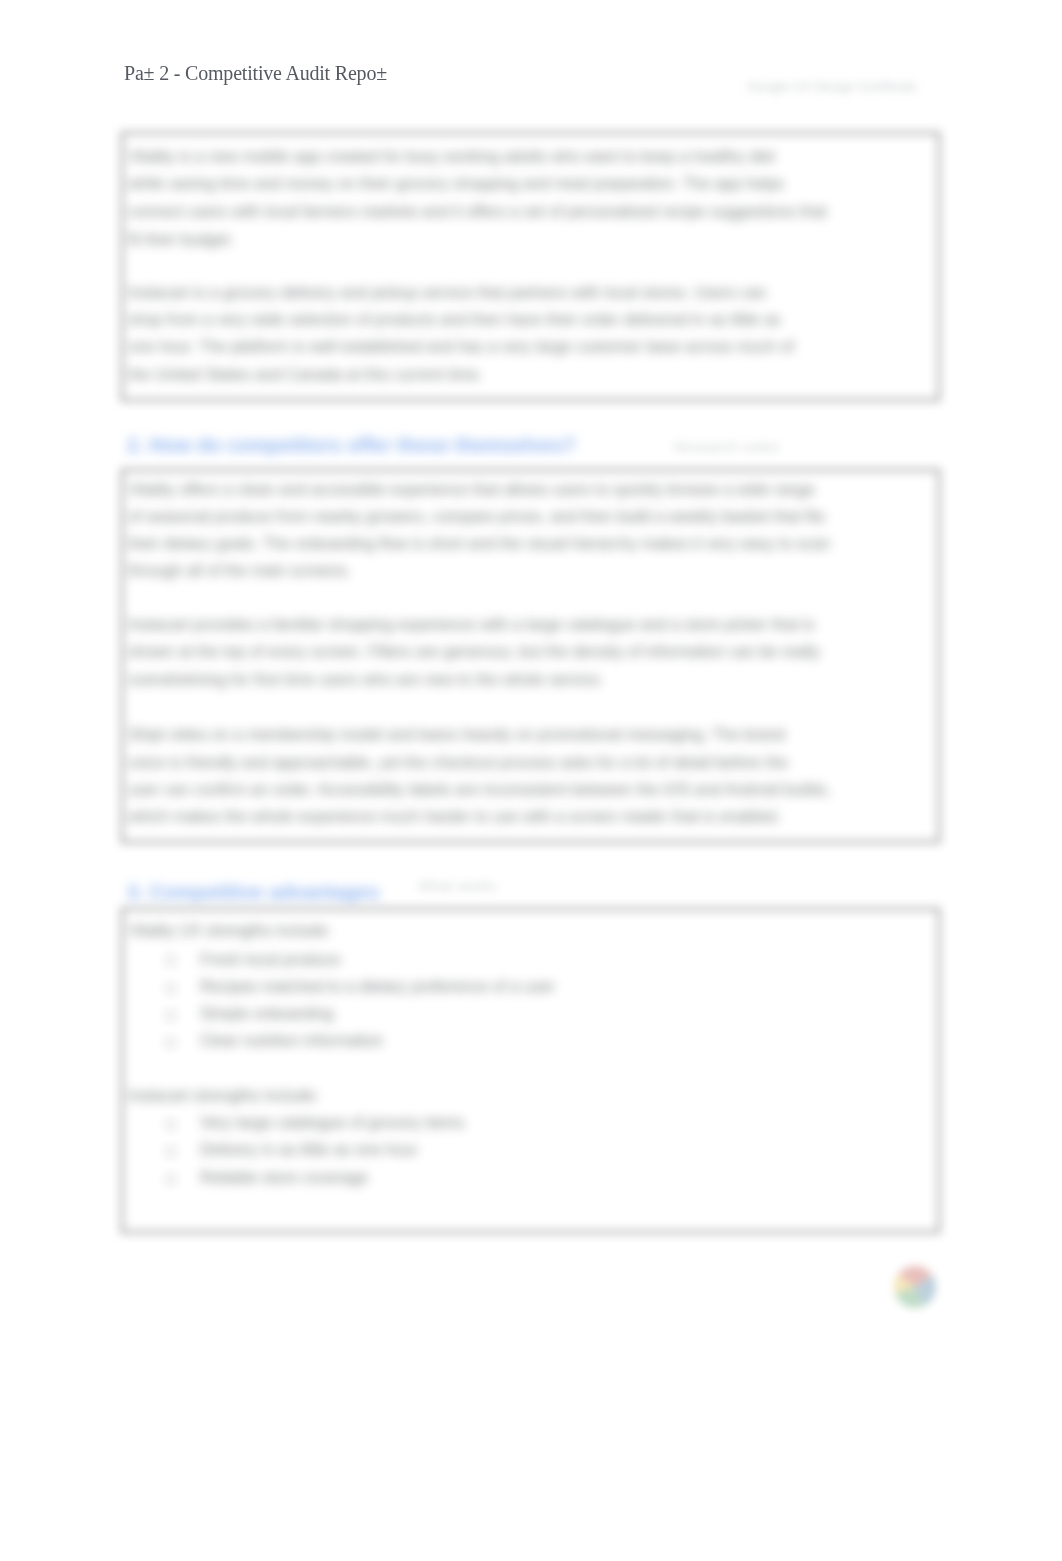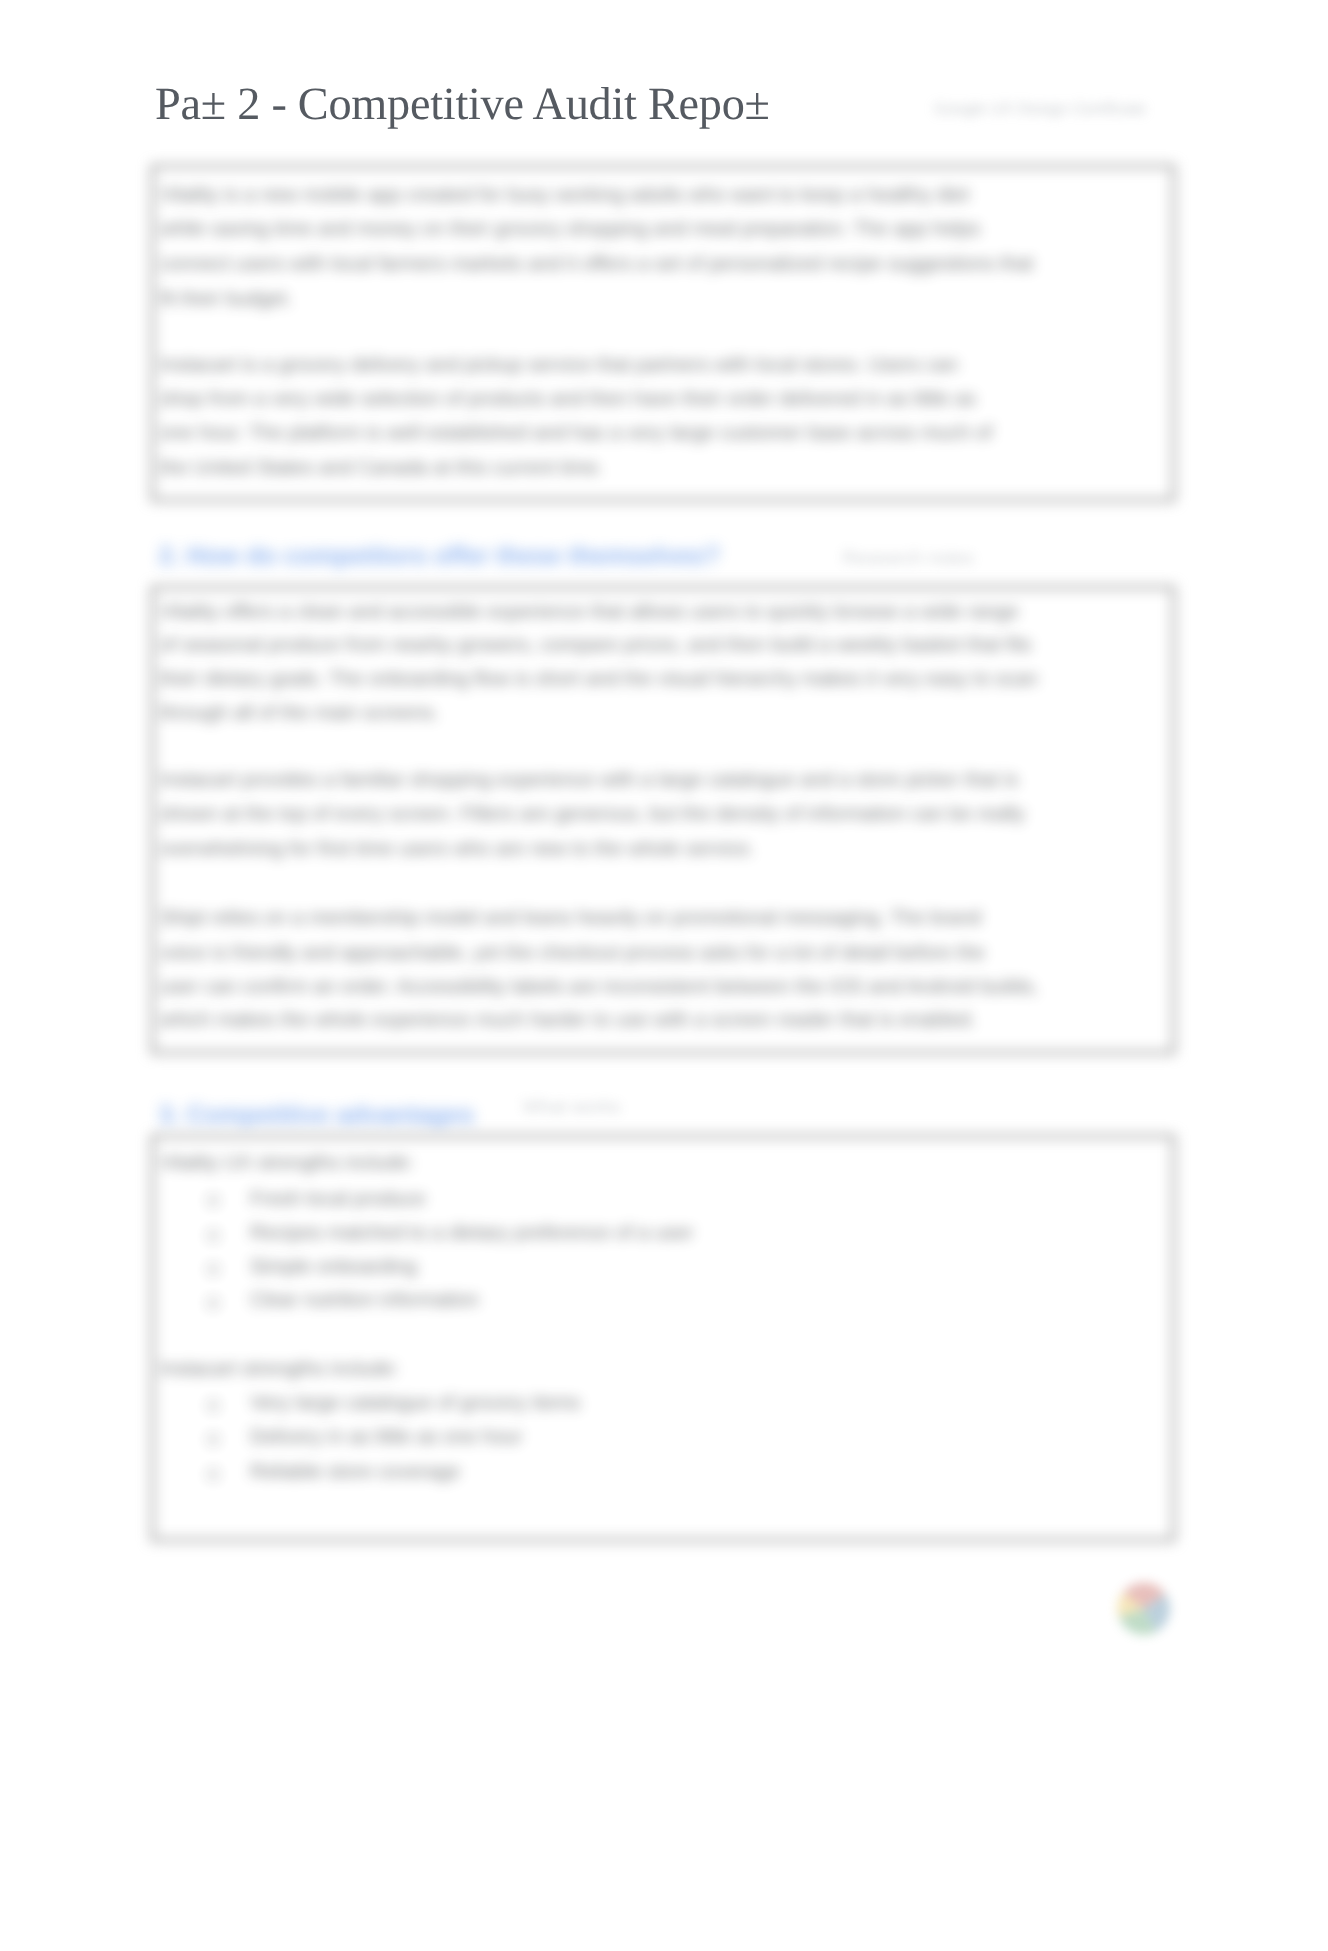--- a/index.html
+++ b/index.html
@@ -4,21 +4,21 @@
 <style>
   html,body{margin:0;padding:0;}
   body{
     width:1062px;height:1561px;background:#ffffff;
     font-family:"Liberation Sans",sans-serif;overflow:hidden;
   }
   .page{position:absolute;left:0;top:0;width:1062px;height:1561px;background:#fff;}
 
   .doc-title{
     position:absolute;left:124px;top:62px;
-    font-size:37px;letter-spacing:-0.2px;
+    font-size:20px;letter-spacing:-0.2px;
     color:#555a61;font-family:"Liberation Serif",serif;white-space:nowrap;filter:blur(0.42px);
   }
   .header-note{
     position:absolute;left:747px;top:79px;
     font-size:13px;color:#9aa0a6;white-space:nowrap;
     filter:blur(4.2px);opacity:.55;
   }
 
   .box{
     position:absolute;left:121px;width:819px;

